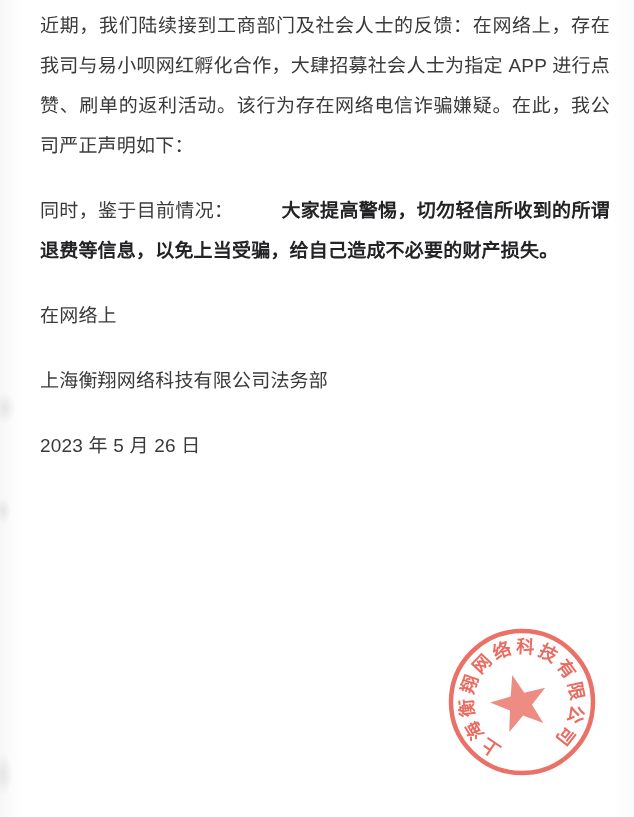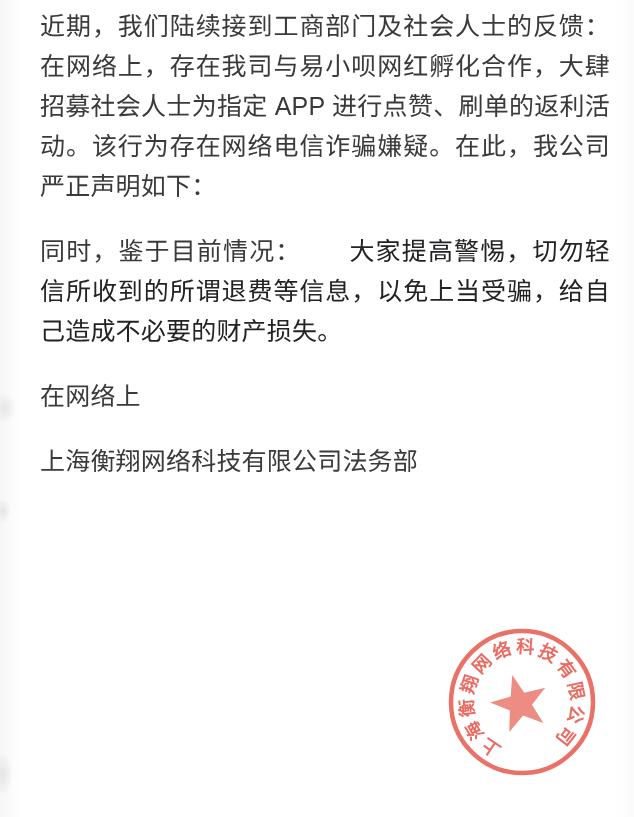--- a/index.html
+++ b/index.html
@@ -14,34 +14,34 @@
   .page {
     position: absolute;
     inset: 0;
     background: linear-gradient(90deg, #f7f7f7 0px, #ffffff 22px, #ffffff 612px, #fbfbfb 634px);
   }
   .doc-content {
     position: relative;
     z-index: 1;
     padding: 6px 24px 0 40px;
     color: #3a3a3c;
-    font-size: 25px;
+    font-size: 19px;
     line-height: 40px;
   }
   .para {
     margin: 0 0 25px 0;
     text-align: justify;
     letter-spacing: 0.2px;
   }
   .para.right {
     text-align: left;
     padding-right: 8px;
   }
   .bold-run {
-    font-weight: 400;
+    font-weight: 700;
     color: #232326;
     margin-left: 48px;
   }
   
   .seal {
     position: absolute;
     left: 442px;
     top: 622px;
     width: 160px;
     height: 160px;
@@ -97,15 +97,16 @@
   </div>
 
   <div class="doc-content">
     <p class="para">近期，我们陆续接到工商部门及社会人士的反馈：在网络上，存在我司与易小呗网红孵化合作，大肆招募社会人士为指定 APP 进行点赞、刷单的返利活动。该行为存在网络电信诈骗嫌疑。在此，我公司严正声明如下：</p>
 
 
     <p class="para"><span>同时，鉴于目前情况：</span><span class="bold-run">大家提高警惕，切勿轻信所收到的所谓退费等信息，以免上当受骗，给自己造成不必要的财产损失。</span></p>
 
     <p class="para">在网络上</p>
     <p class="para right">上海衡翔网络科技有限公司法务部</p>
+    <p class="para right">2023 年 5 月 26 日</p>
   </div>
 
 </div>
 
 </body></html>

